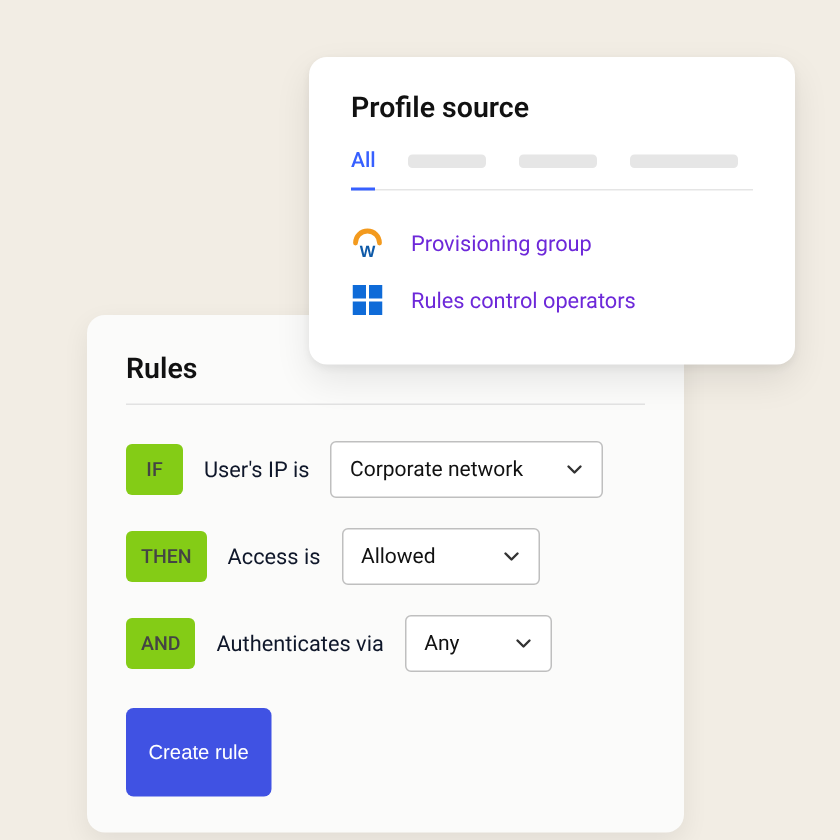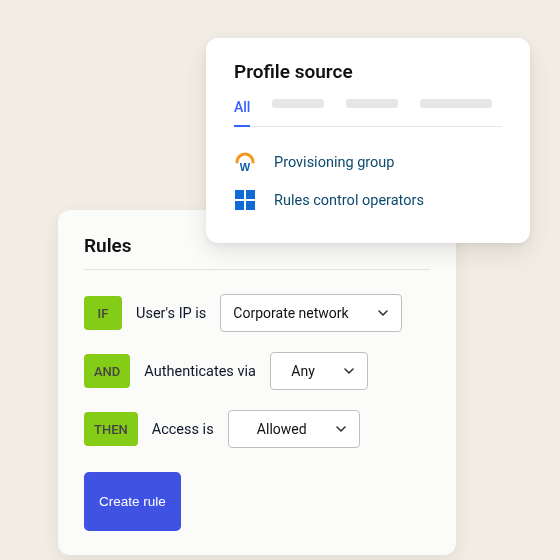--- a/index.html
+++ b/index.html
@@ -27,20 +27,21 @@
     margin-left: 36px;
   }
   .profile-title {
     font-size: 19px;
     font-weight: 600;
     color: #111;
     margin-bottom: 16px;
   }
   .tabs {
     display: flex;
+    align-items: center;
     gap: 22px;
     border-bottom: 1px solid #e5e5e5;
     padding-bottom: 0;
   }
   .tab-active {
     color: #3760ff;
     font-size: 14px;
     font-weight: 500;
     padding-bottom: 10px;
     border-bottom: 2px solid #3760ff;
@@ -60,21 +61,21 @@
     margin-top: 16px;
   }
   .source-item {
     display: flex;
     align-items: center;
     gap: 18px;
     padding: 8px 0;
   }
   .source-label {
     font-size: 14.5px;
-    color: #0c4a6e;
+    color: #6d28d9;
   }
   .icon-box {
     width: 22px;
     height: 22px;
     display: flex;
     align-items: center;
     justify-content: center;
   }
 
   
@@ -123,21 +124,21 @@
     font-size: 14.5px;
     color: #0f172a;
     white-space: nowrap;
   }
   .select {
     border: 1px solid #bfbfbf;
     border-radius: 4px;
     height: 38px;
     display: flex;
     align-items: center;
-    justify-content: flex-end;
+    justify-content: space-between;
     padding: 0 12px;
     background: #fff;
     gap: 28px;
     cursor: pointer;
   }
   .select-value {
     font-size: 14px;
     color: #111;
     white-space: nowrap;
   }
@@ -168,35 +169,35 @@
     <div class="rule-text">User's IP is</div>
     <div class="select" style="min-width:178px">
       <span class="select-value">Corporate network</span>
       <svg class="chev" viewBox="0 0 12 12">
           <path d="M2 4l4 4 4-4" stroke="#333" stroke-width="1.6" fill="none" stroke-linecap="round" stroke-linejoin="round"></path>
         </svg>
     </div>
   </div>
 
   <div class="rule-row">
+    <div class="op-chip">THEN</div>
+    <div class="rule-text">Access is</div>
+    <div class="select" style="min-width:132px">
+      <span class="select-value">Allowed</span>
+      <svg class="chev" viewBox="0 0 12 12">
+          <path d="M2 4l4 4 4-4" stroke="#333" stroke-width="1.6" fill="none" stroke-linecap="round" stroke-linejoin="round"></path>
+        </svg>
+    </div>
+  </div>
+
+  <div class="rule-row">
     <div class="op-chip">AND</div>
     <div class="rule-text">Authenticates via</div>
     <div class="select" style="min-width:98px">
       <span class="select-value">Any</span>
-      <svg class="chev" viewBox="0 0 12 12">
-          <path d="M2 4l4 4 4-4" stroke="#333" stroke-width="1.6" fill="none" stroke-linecap="round" stroke-linejoin="round"></path>
-        </svg>
-    </div>
-  </div>
-
-  <div class="rule-row">
-    <div class="op-chip">THEN</div>
-    <div class="rule-text">Access is</div>
-    <div class="select" style="min-width:132px">
-      <span class="select-value">Allowed</span>
       <svg class="chev" viewBox="0 0 12 12">
           <path d="M2 4l4 4 4-4" stroke="#333" stroke-width="1.6" fill="none" stroke-linecap="round" stroke-linejoin="round"></path>
         </svg>
     </div>
   </div>
 
   <button class="create-btn">Create rule</button>
 </div>
 
 <div class="profile-card">

